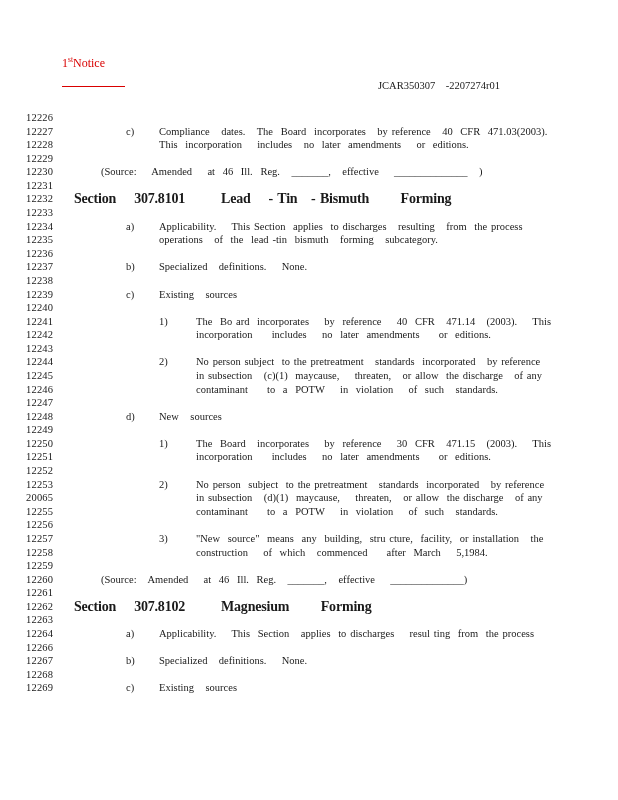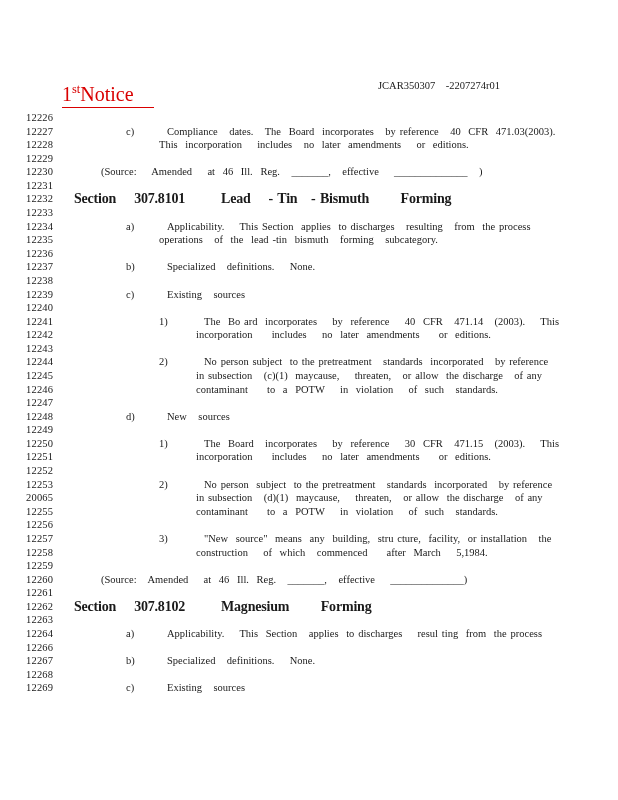--- a/index.html
+++ b/index.html
@@ -13,26 +13,26 @@
     height: 800px;
     background: #ffffff;
     overflow: hidden;
     font-family: "Liberation Serif", serif;
     color: #1a1a1a;
   }
   
   .notice {
     position: absolute;
     left: 62px;
-    top: 83px;
-    font-size: 20px;
+    top: 56px;
+    font-size: 12px;
     color: #d90000;
     border-bottom: 1.4px solid #d90000;
     padding-right: 20px;
-    padding-bottom: 1px;
+    padding-bottom: 15px;
     white-space: pre;
   }
   .notice sup {
     font-size: 0.62em;
     vertical-align: super;
     line-height: 0;
   }
   .docid {
     position: absolute;
     left: 378px;
@@ -63,21 +63,21 @@
   .content, .marker {
     word-spacing: 1.2px;
   }
   
   .c-section   { margin-left: 0;    font-weight: bold; font-size: 14px; letter-spacing: -0.2px; text-align: center; }
   .c-source    { margin-left: 27px; }
   .m-letter    { margin-left: 52px; flex: 0 0 33px; }
   .m-sub       { margin-left: 85px; flex: 0 0 37px; }
   .c-text      { margin-left: 85px; }
   .c-subtext   { margin-left: 122px; }
-  .c-inline    { margin-left: 8px; }
+  .c-inline    { margin-left: 0; }
 </style>
 </head>
 <body>
 
 <div class="page">
 
   <div class="notice"><span>1</span><sup>st</sup><span>Notice</span></div>
 
   <div class="docid">JCAR350307    -2207274r01</div>
 

